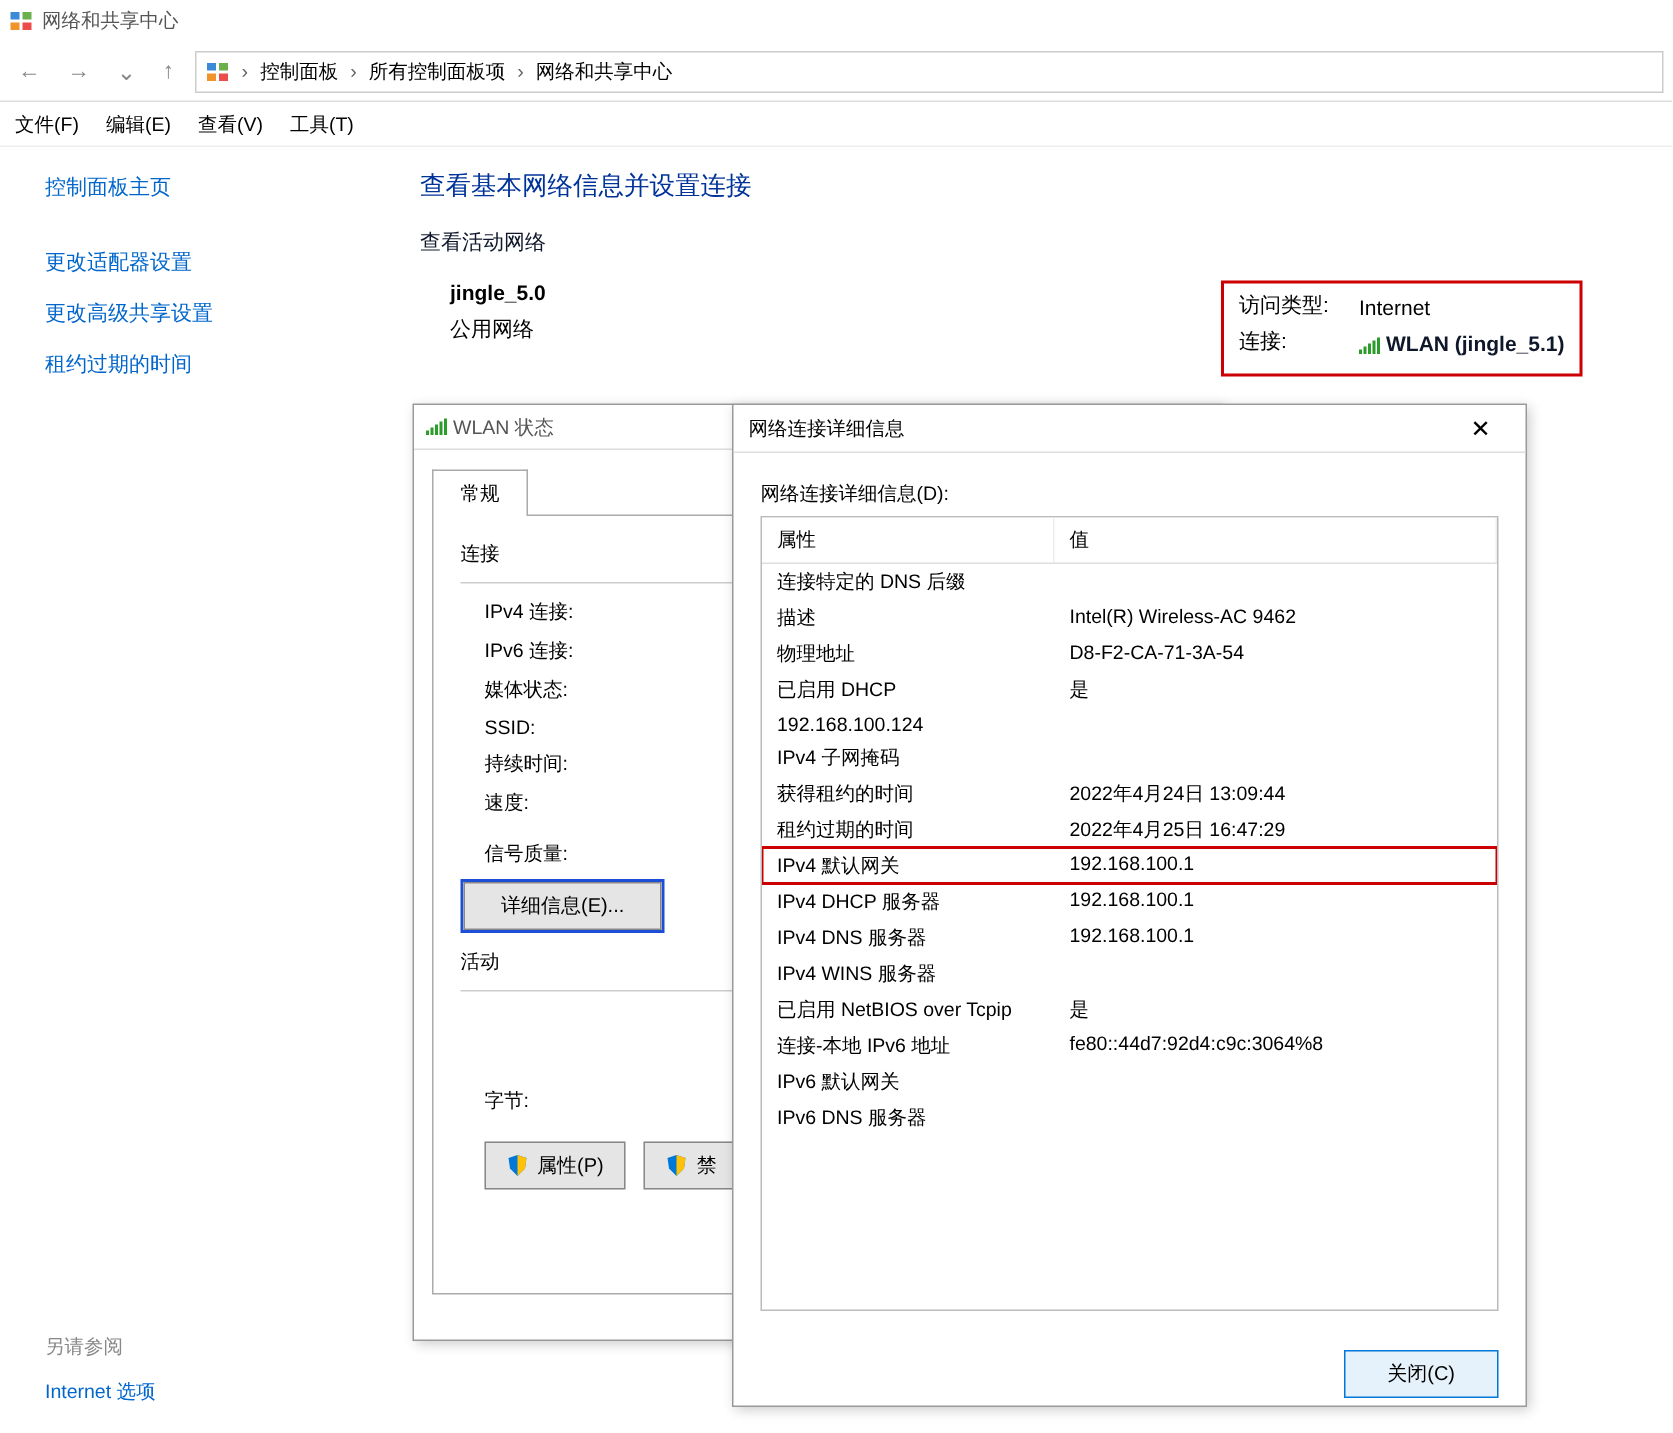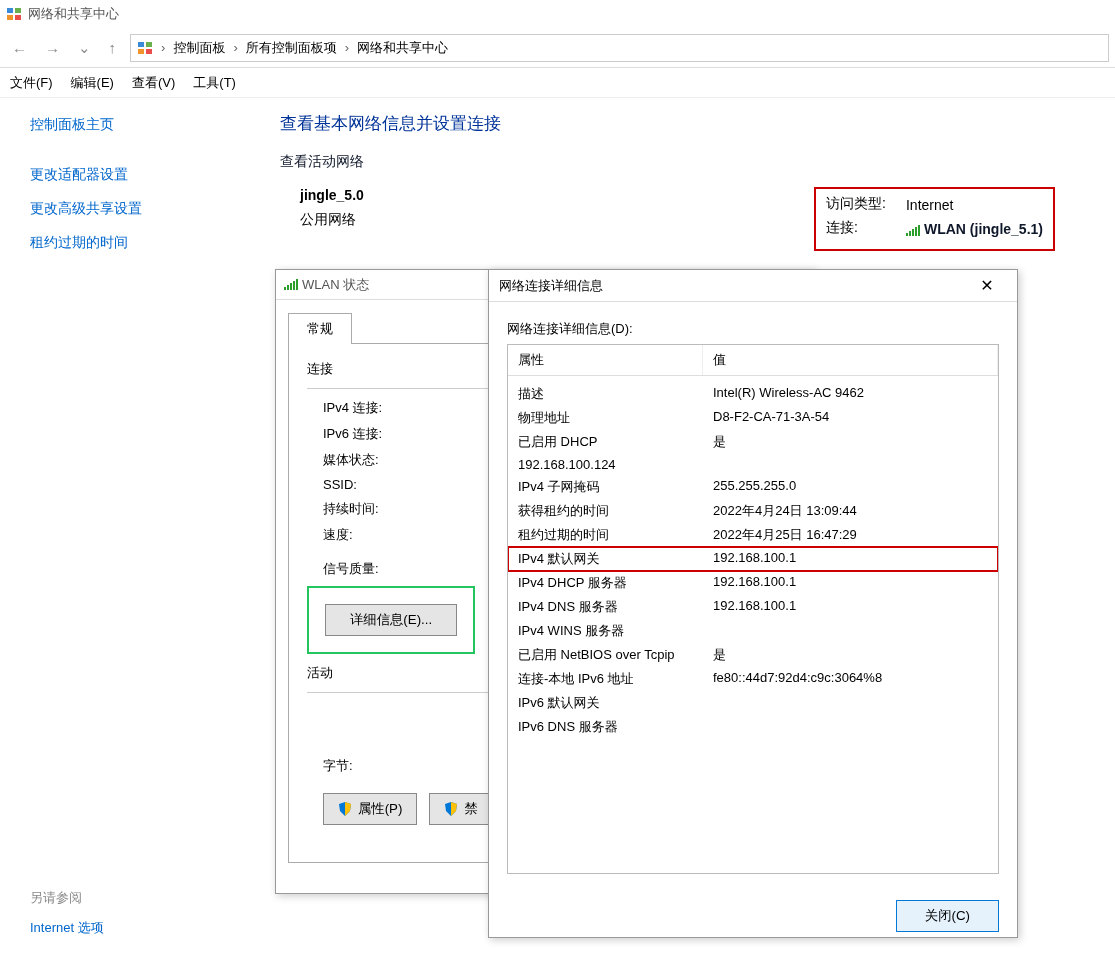--- a/index.html
+++ b/index.html
@@ -48,21 +48,21 @@
 .wlan-dialog { position: absolute; left: 275px; top: 269px; width: 540px; height: 625px; background: #fff; border: 1px solid #999; box-shadow: 2px 2px 8px rgba(0,0,0,0.2); }
 .wlan-titlebar { height: 30px; display: flex; align-items: center; padding: 0 8px; background: #fff; border-bottom: 1px solid #ddd; }
 .wlan-tabs { display: flex; padding: 12px 12px 0; }
 .wlan-tab { padding: 6px 18px; border: 1px solid #aaa; border-bottom: none; background: #fff; position: relative; top: 1px; }
 .wlan-body { border: 1px solid #aaa; margin: 0 12px 12px; padding: 16px 18px; height: 520px; }
 .wlan-group-title { margin-bottom: 10px; }
 .wlan-divider { border-top: 1px solid #ccc; margin: 4px 0 10px; }
 .wlan-field { display: flex; margin-bottom: 8px; margin-left:16px; }
 .wlan-field-label { width: 110px; }
 .wlan-details-btn { border: 1px solid #888; background: #e5e5e5; padding: 6px 24px; cursor: pointer; margin: 8px 0 14px 16px; }
-.wlan-details-wrap { border: 2px solid #22c55e; display: inline-block; padding:16px;}
+.wlan-details-wrap { border: 2px solid #1d4ed8; display: inline-block; padding:0;}
 .wlan-activity-row { display: flex; margin: 10px 0 8px 16px; }
 .wlan-activity-label { width: 190px; }
 .wlan-bytes-row { display: flex; margin: 8px 0 0 16px; }
 .wlan-bytes-label { width: 100px; }
 .wlan-bytes-val { width: 90px; text-align: right; }
 .wlan-bottom-btns { display: flex; gap: 12px; margin: 18px 0 0 16px; }
 .wlan-btn { border: 1px solid #888; background: #e5e5e5; padding: 6px 14px; cursor: pointer; display: flex; align-items: center; gap: 6px; }
 .shield { width: 14px; height: 14px; }
 
 
@@ -266,40 +266,40 @@
   </div>
   <div class="details-body">
     <div class="details-label">网络连接详细信息(D):</div>
     <div class="details-table">
       <div class="details-header">
         <div class="col-prop">属性</div>
         <div class="col-val">值</div>
       </div>
       <div class="details-rows" id="details-rows">
           <div class="details-row">
+            <div class="col-prop">连接特定的 DNS 后缀</div>
             <div class="col-val"></div>
           </div>
           <div class="details-row">
             <div class="col-prop">描述</div>
             <div class="col-val">Intel(R) Wireless-AC 9462</div>
           </div>
           <div class="details-row">
             <div class="col-prop">物理地址</div>
             <div class="col-val">D8-F2-CA-71-3A-54</div>
           </div>
           <div class="details-row">
             <div class="col-prop">已启用 DHCP</div>
             <div class="col-val">是</div>
           </div>
           <div class="details-row">
             <div class="col-val">192.168.100.124</div>
           </div>
           <div class="details-row">
             <div class="col-prop">IPv4 子网掩码</div>
-            <div class="col-val">255.255.255.0</div>
           </div>
           <div class="details-row">
             <div class="col-prop">获得租约的时间</div>
             <div class="col-val">2022年4月24日 13:09:44</div>
           </div>
           <div class="details-row">
             <div class="col-prop">租约过期的时间</div>
             <div class="col-val">2022年4月25日 16:47:29</div>
           </div>
           <div class="details-row row-highlight">

